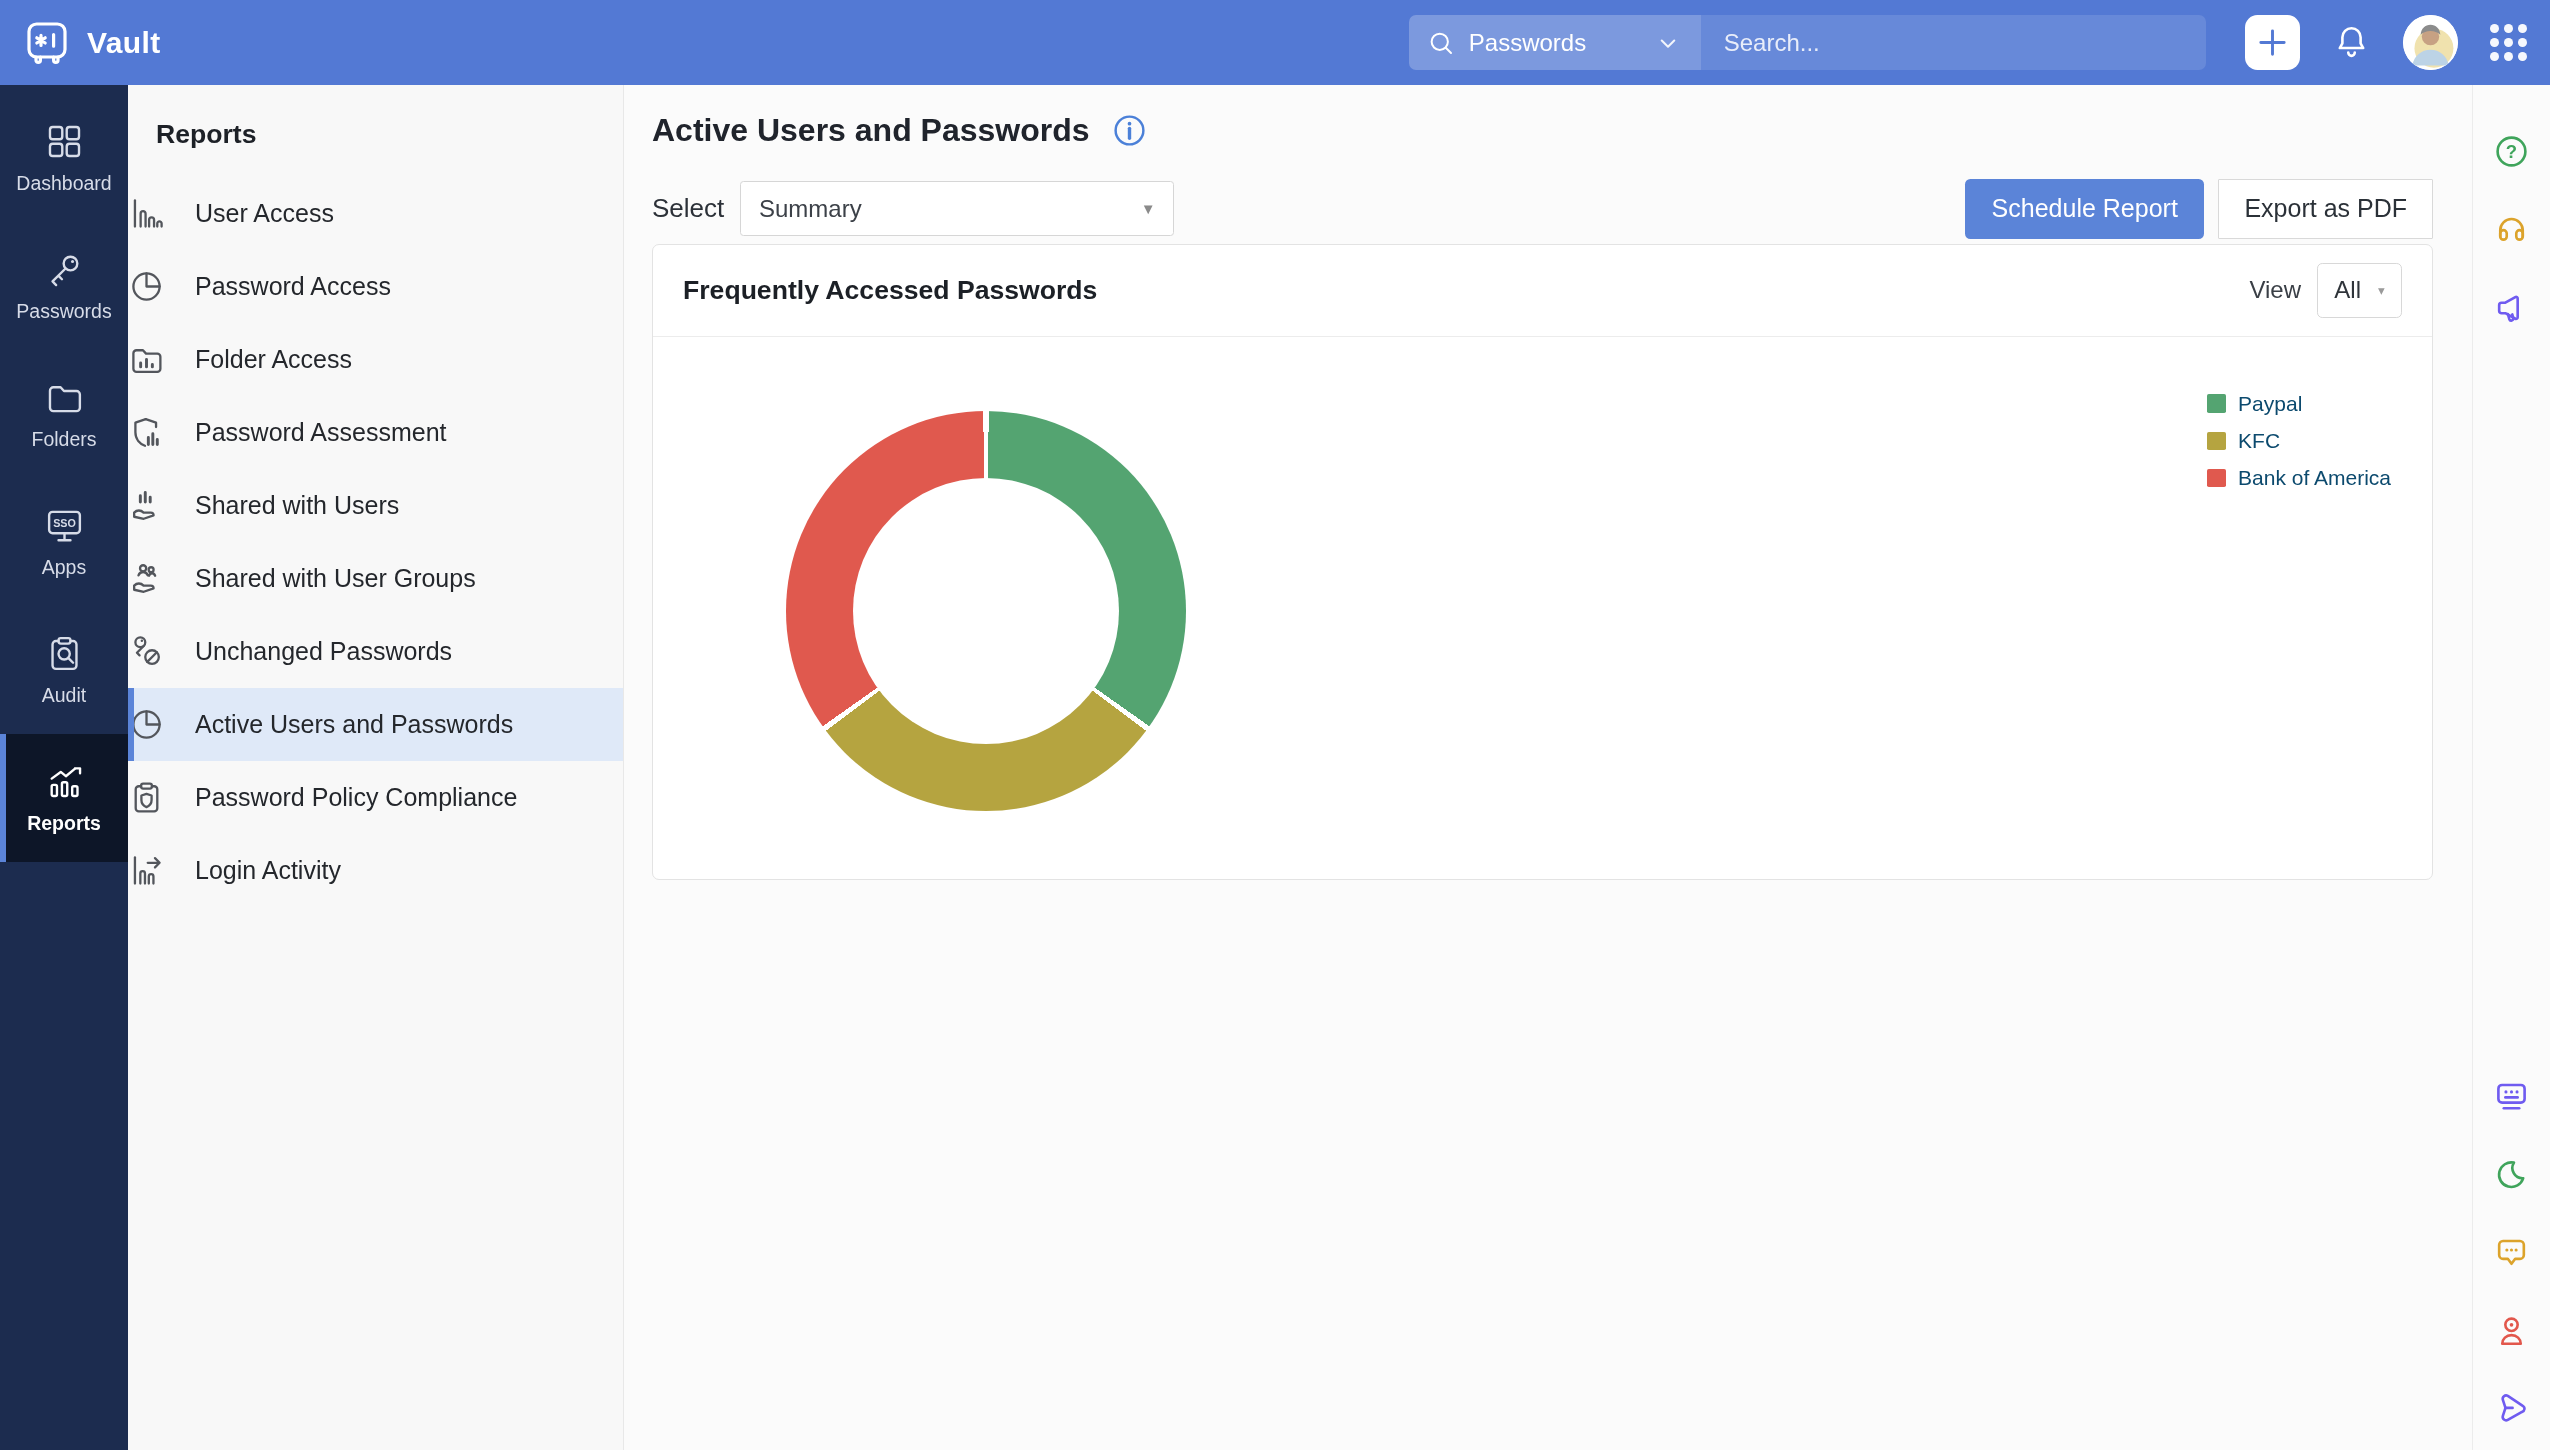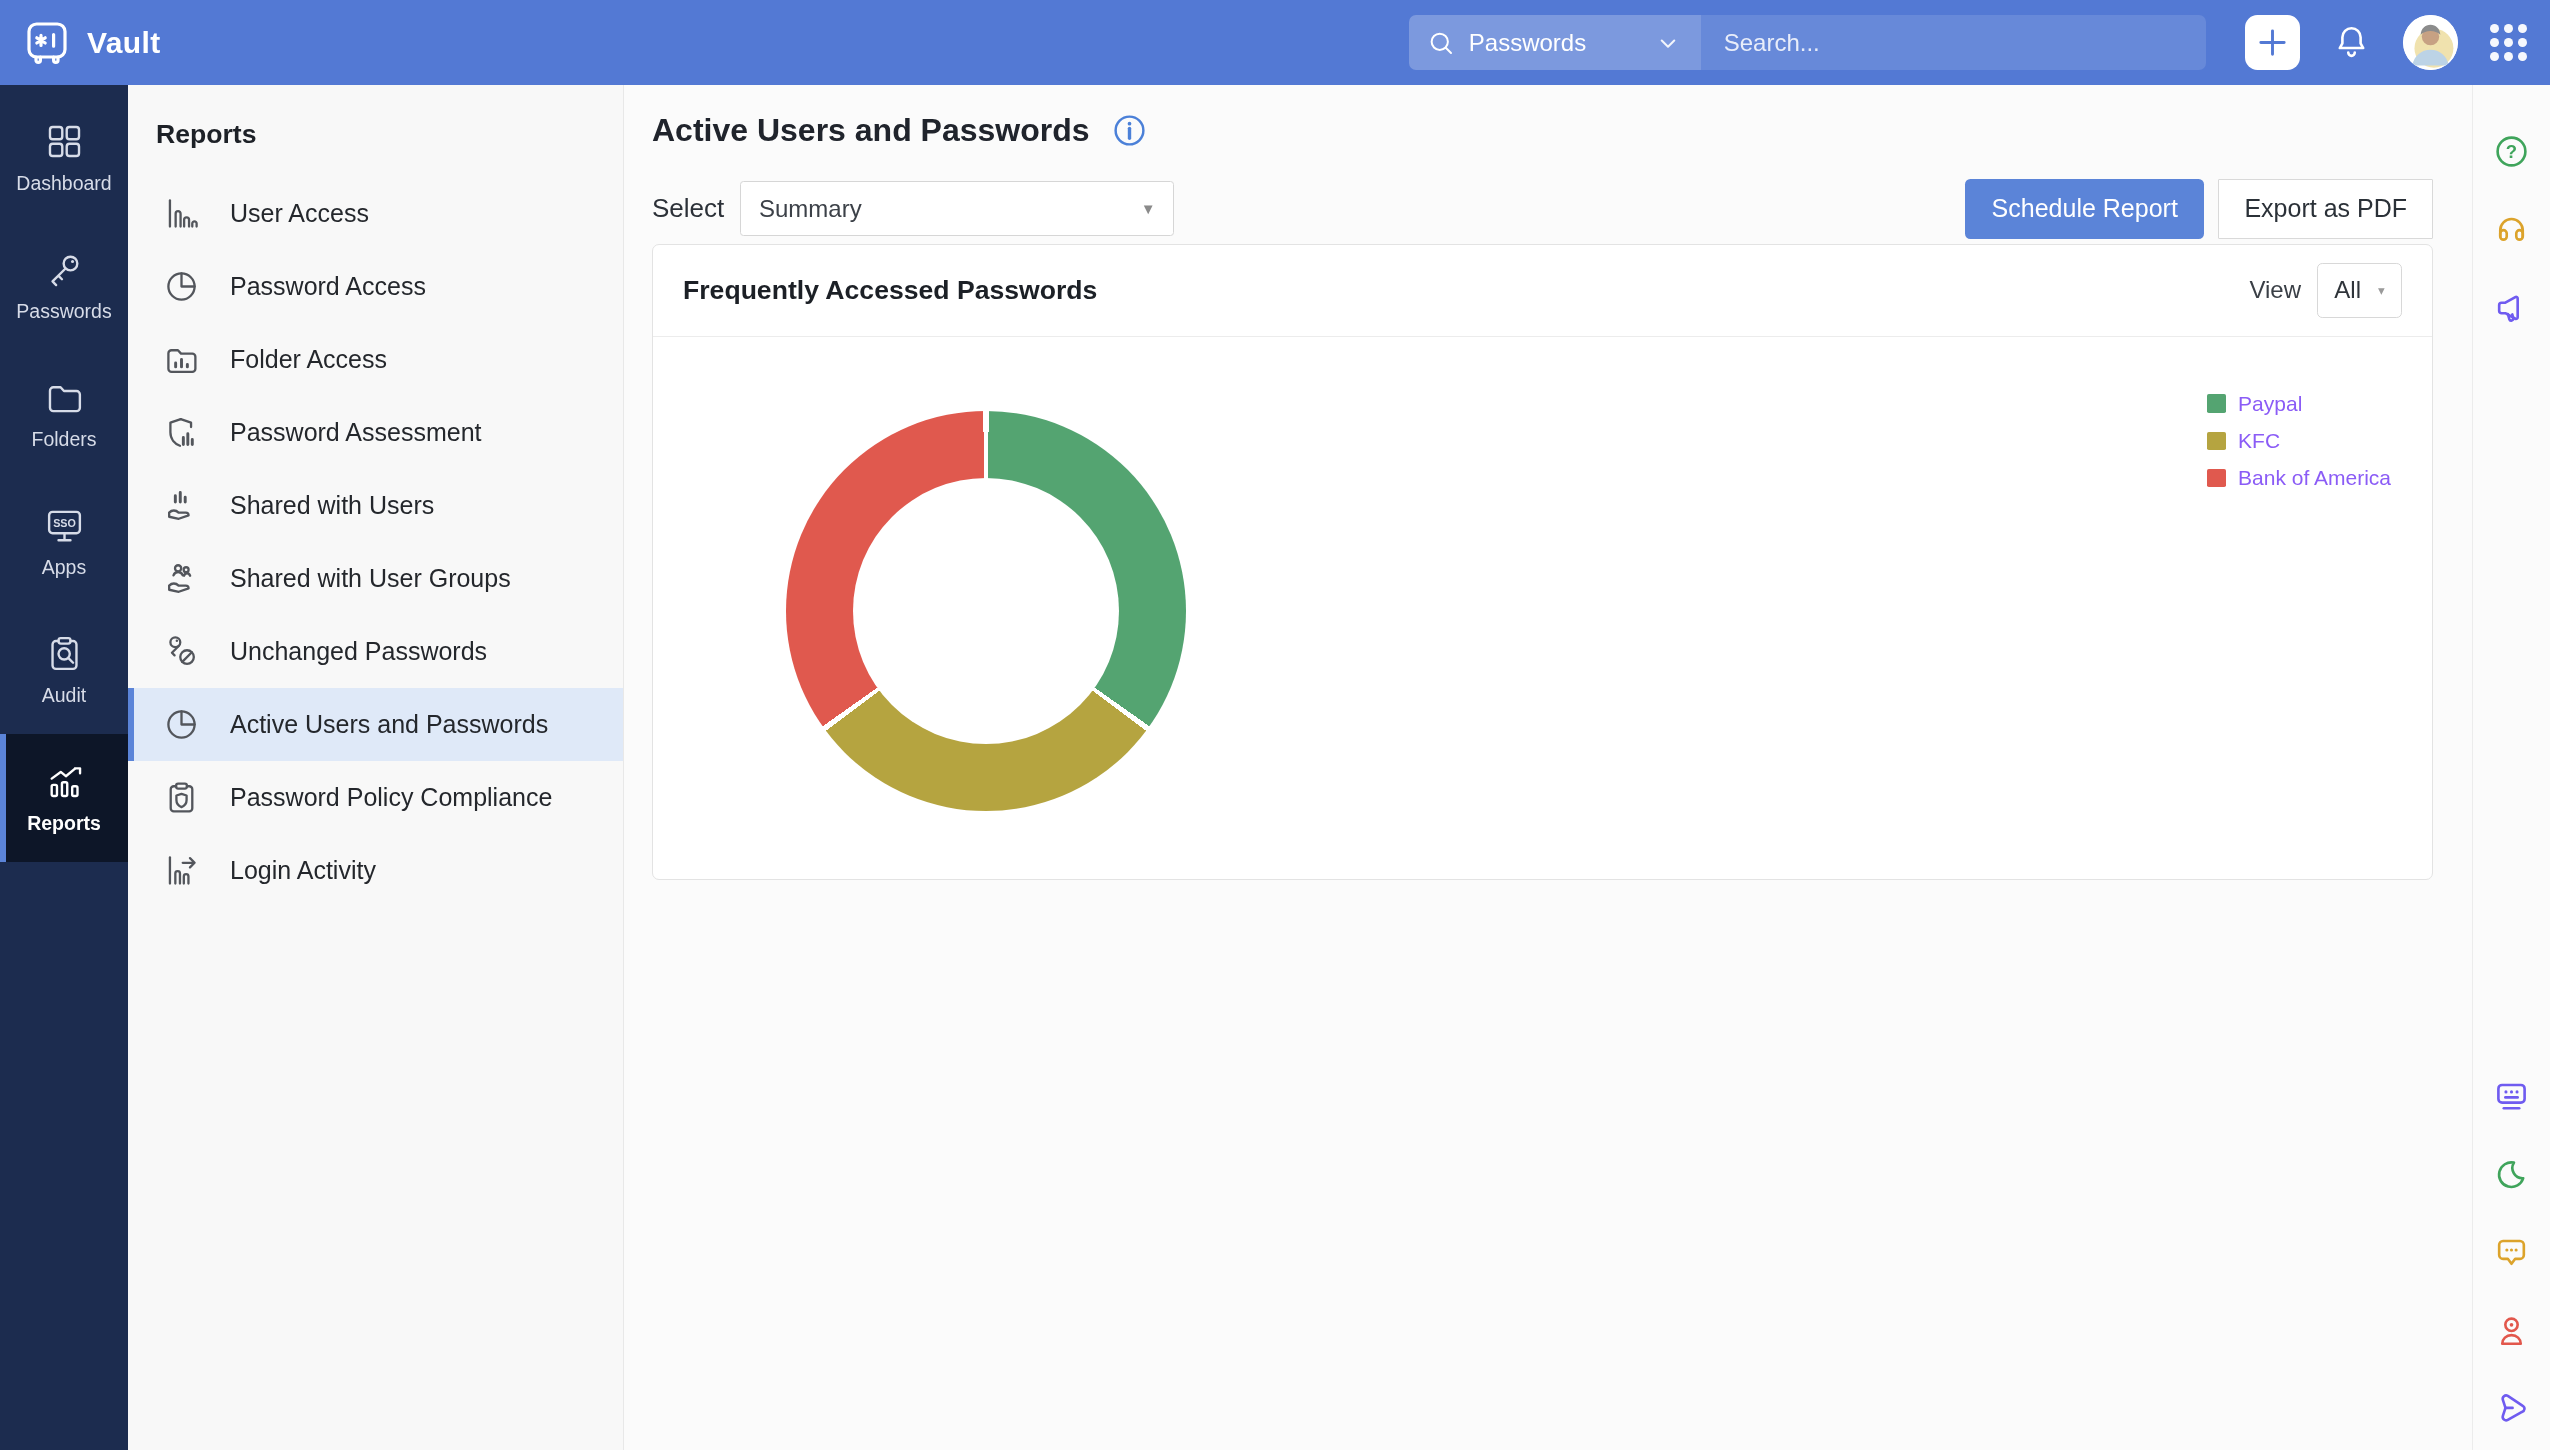--- a/index.html
+++ b/index.html
@@ -43,21 +43,21 @@
   .nav-item { height:128px; display:flex; flex-direction:column; align-items:center; justify-content:center;
               gap:10.6px; color:#d7dce8; font-size:19.5px; position:relative; cursor:pointer; }
   .nav-item .icon { width:41px; height:41px; }
   .nav-item svg { stroke-width:1.4; }
   .nav-item.active { background:#0d1628; color:#fff; font-weight:700; }
   .nav-item.active::before { content:""; position:absolute; left:0; top:0; bottom:0; width:6.2px; background:#5b84d8; }
 
   
   .reports-panel { width:496px; background:#f8f8f8; border-right:0.9px solid #e8e8e8; padding-top:34px; flex:none; }
   .panel-title { font-size:26.6px; font-weight:700; color:#1d2127; margin:0 0 26.6px 28px; }
-  .menu-item { height:73px; display:flex; align-items:center; gap:30px; padding-left:35px;
+  .menu-item { height:73px; display:flex; align-items:center; gap:30px; 
                font-size:25px; color:#24272c; cursor:pointer; position:relative; }
   .menu-item .icon { width:37px; height:37px; color:#53565c; flex:none; }
   .menu-item svg { stroke-width:1.5; }
   .menu-item.active { background:#dfe9f8; }
   .menu-item.active::before { content:""; position:absolute; left:0; top:0; bottom:0; width:6.2px; background:#5b84d8; }
 
   
   .content { flex:1; padding:26.6px 39px 0 28px; min-width:0; }
   .title-row { display:flex; align-items:center; gap:21px; }
   .page-title { font-size:32px; font-weight:700; color:#20242c; }
@@ -84,21 +84,21 @@
   .view-box { min-width:85px; height:55px; border:1.8px solid #d8d8d8; border-radius:5.3px; background:#fff;
               display:flex; align-items:center; justify-content:center; gap:17px; padding:0 12.4px; cursor:pointer; }
   .view-value { font-size:24px; color:#2f343a; }
   .view-caret { font-size:13.3px; color:#9a9a9a; }
   .card-body { position:relative; height:542px; }
   .donut { position:absolute; left:133px; top:74px; width:400px; height:400px; border-radius:50%; }
   .donut::after { content:""; position:absolute; inset:67px; background:#fff; border-radius:50%; }
   .legend { position:absolute; right:41px; top:55px; display:flex; flex-direction:column; gap:13.3px; }
   .legend-row { display:flex; align-items:center; gap:12.4px; cursor:pointer; }
   .legend-swatch { width:18.6px; height:18.6px; border-radius:1.8px; flex:none; }
-  .legend-label { font-size:21px; color:#8b5cf6; }
+  .legend-label { font-size:21px; color:#0c4a6e; }
 
   
   .rightrail { width:78px; flex:none; border-left:0.9px solid #ececec; background:#fbfbfb;
                display:flex; flex-direction:column; align-items:center; padding:48px 0 23px; }
   .rail-group { display:flex; flex-direction:column; gap:41px; }
   .rail-group.bottom { margin-top:auto; }
   .rail-icon { width:37px; height:37px; cursor:pointer; }
   .rail-icon svg { stroke-width:1.7; }
 </style>
 </head>

